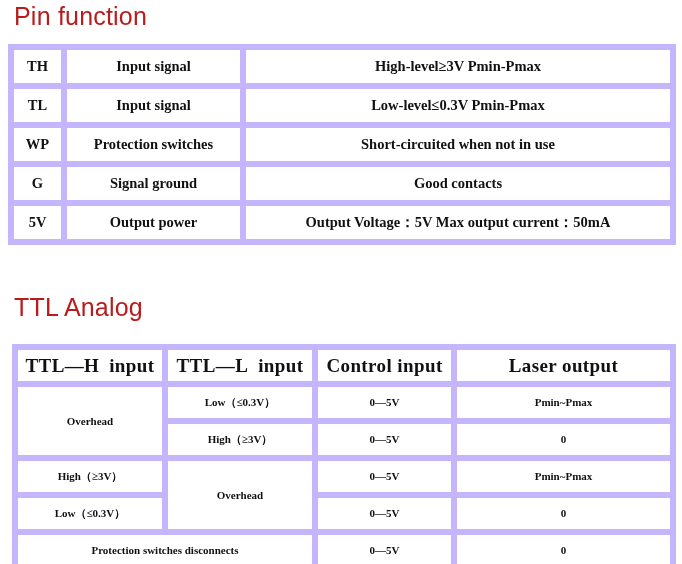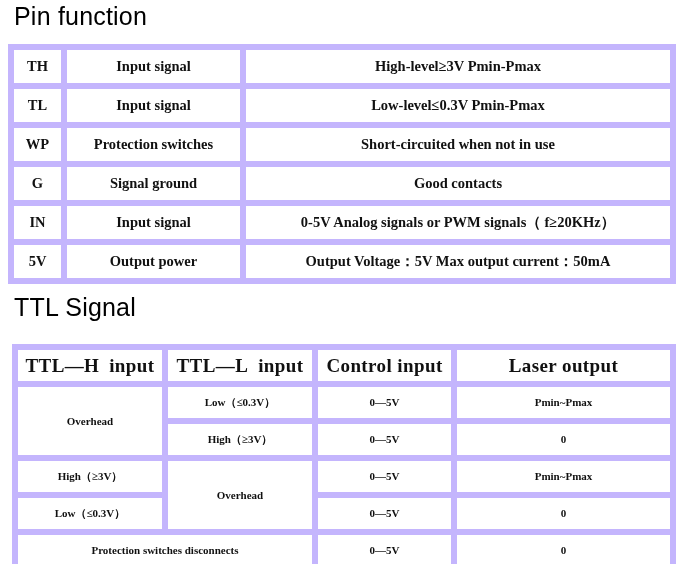--- a/index.html
+++ b/index.html
@@ -16,21 +16,21 @@
     color: #1a1a1a;
     -webkit-font-smoothing: antialiased;
   }
 
   
   .section-heading {
     position: absolute;
     font-family: "Liberation Sans", sans-serif;
     font-size: 25px;
     font-weight: 400;
-    color: #000000;
+    color: #b91c1c;
     letter-spacing: 0.2px;
     white-space: nowrap;
     text-align: right;
   }
   #pin-heading  { left: 14px; top: 2px; }
   #ttl-heading  { left: 14px; top: 293px; }
 
   
   .doc-table {
     position: absolute;
@@ -109,33 +109,28 @@
       <td class="pin-name">WP</td>
       <td class="pin-role">Protection switches</td>
       <td class="pin-desc">Short-circuited when not in use</td>
     </tr>
     <tr>
       <td class="pin-name">G</td>
       <td class="pin-role">Signal ground</td>
       <td class="pin-desc">Good contacts</td>
     </tr>
     <tr>
-      <td class="pin-name">IN</td>
-      <td class="pin-role">Input signal</td>
-      <td class="pin-desc">0-5V Analog signals or PWM signals（ f≥20KHz）</td>
-    </tr>
-    <tr>
       <td class="pin-name">5V</td>
       <td class="pin-role">Output power</td>
       <td class="pin-desc">Output Voltage：5V   Max output current：50mA</td>
     </tr>
   </tbody>
 </table>
 
-<div class="section-heading" id="ttl-heading">TTL Signal</div>
+<div class="section-heading" id="ttl-heading">TTL Analog</div>
 
 <table class="doc-table" id="ttl-control-table">
   <thead>
     <tr>
       <th class="col-h">TTL—H input</th>
       <th class="col-l">TTL—L input</th>
       <th class="col-ctl">Control input</th>
       <th class="col-out">Laser output</th>
     </tr>
   </thead>

